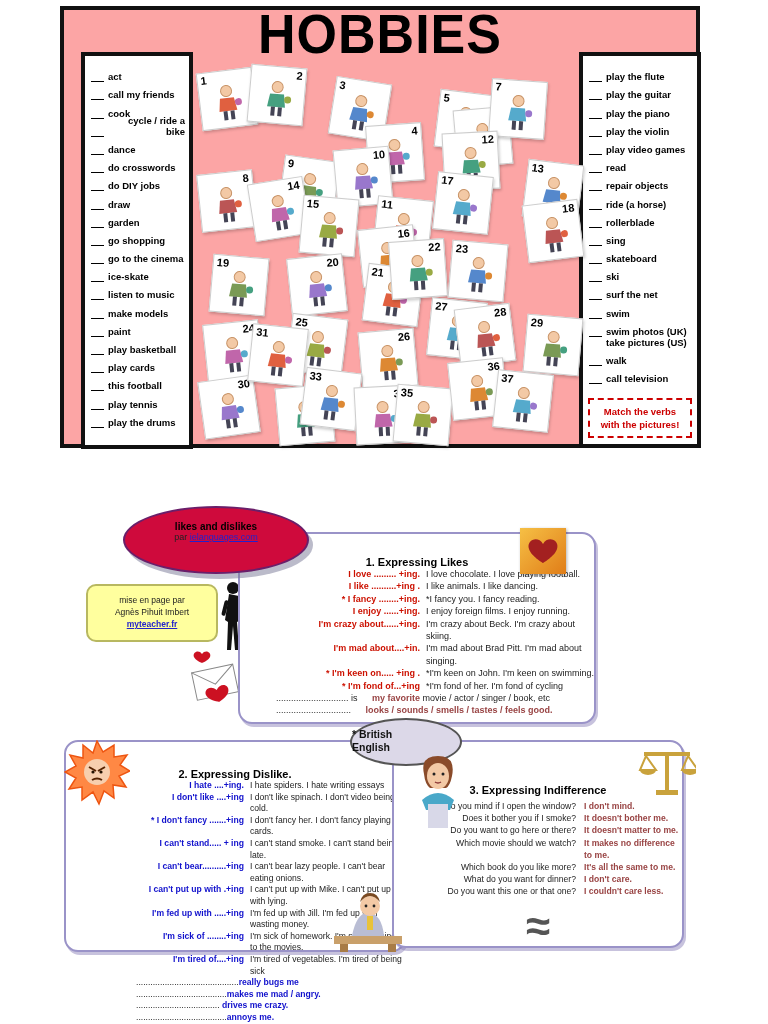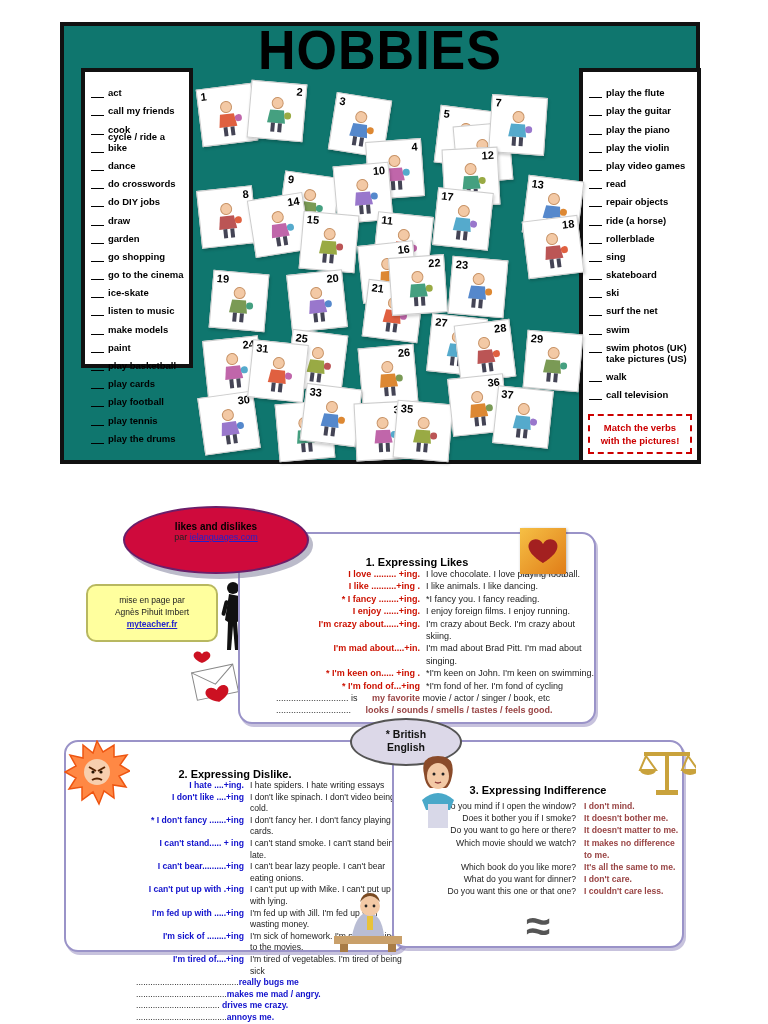--- a/index.html
+++ b/index.html
@@ -1,25 +1,25 @@
 <!DOCTYPE html>
 <html><head>
 <meta charset="utf-8">
 <style>
   html,body{margin:0;padding:0;background:#fff;}
   #canvas{position:relative;width:768px;height:1024px;background:#fff;overflow:hidden;
           font-family:"Liberation Sans",sans-serif;}
 
   
-  .sheet{position:absolute;left:60px;top:22px;width:632px;height:434px;border:4px solid #111;background:#0f766e;}
+  .sheet{position:absolute;left:60px;top:6px;width:632px;height:434px;border:4px solid #111;background:#fca5a5;}
   .sheet-title{position:absolute;left:0;top:-6px;width:100%;text-align:center;
                font-weight:900;font-size:52px;letter-spacing:1px;color:#000;
                font-family:"Liberation Sans",sans-serif;transform:scaleY(1.05);}
   .list-box{position:absolute;border:4px solid #111;background:#fff;padding:8px 4px 4px 6px;box-sizing:border-box;}
-  #left-box{left:17px;top:42px;width:112px;height:300px;}
+  #left-box{left:17px;top:42px;width:112px;height:397px;text-align:right;}
   #right-box{left:515px;top:42px;width:122px;height:396px;}
   .hobby-item{display:flex;align-items:flex-end;font-weight:bold;font-size:9.5px;color:#000;height:18.2px;}
   .hobby-item .blank{display:inline-block;width:13px;border-bottom:1.5px solid #000;height:9px;margin-right:4px;flex:none;}
   .hobby-sub{font-weight:bold;font-size:9.5px;color:#000;height:11px;padding-left:17px;}
   .dashed-note{position:absolute;left:5px;right:5px;bottom:6px;border:2px dashed #cc0000;
                text-align:center;color:#cc0000;font-weight:bold;font-size:9.5px;padding:5px 2px;line-height:13px;}
 
   
   #collage{position:absolute;left:133px;top:54px;width:388px;height:382px;}
   .tile{position:absolute;width:54px;height:56px;background:#fff;border:1px solid #ccc;
@@ -57,21 +57,21 @@
               border:2px solid #6a1f6a;border-radius:50%;box-shadow:4px 5px 0 rgba(120,120,150,.5);
               text-align:center;z-index:5;}
   #likes-oval .t1{font-weight:bold;font-size:10px;color:#000;margin-top:13px;}
   #likes-oval .t2{font-size:9px;color:#222;}
   #likes-oval a{color:#2222cc;}
   #credit-note{position:absolute;left:86px;top:584px;width:132px;height:58px;background:#ffff9e;
                border:2px solid #b8b860;border-radius:10px;text-align:center;font-size:8.5px;
                color:#222;padding-top:8px;box-sizing:border-box;line-height:12px;}
   #credit-note a{color:#2222cc;}
   #british-oval{position:absolute;left:350px;top:718px;width:112px;height:48px;background:#dcd8e8;
-                border:2px solid #555;border-radius:50%;text-align:center;font-weight:bold;
+                border:2px solid #555;border-radius:50%;text-align:left;font-weight:bold;
                 font-size:10.5px;color:#111;padding-top:8px;box-sizing:border-box;line-height:13px;z-index:6;}
 
   
   .clip{position:absolute;}
   #heart-photo{left:520px;top:528px;width:46px;height:46px;background:linear-gradient(135deg,#f6c045,#e07d18);
                box-shadow:1px 1px 3px rgba(0,0,0,.3);z-index:6;}
   a{cursor:pointer;}
 </style>
 </head>
 <body>
@@ -145,21 +145,21 @@
         <div class="hobby-item">
           <span class="blank"></span>
           <span>play basketball</span>
         </div>
         <div class="hobby-item">
           <span class="blank"></span>
           <span>play cards</span>
         </div>
         <div class="hobby-item">
           <span class="blank"></span>
-          <span>play football</span>
+          <span>this football</span>
         </div>
         <div class="hobby-item">
           <span class="blank"></span>
           <span>play tennis</span>
         </div>
         <div class="hobby-item">
           <span class="blank"></span>
           <span>play the drums</span>
         </div>
       </div>

